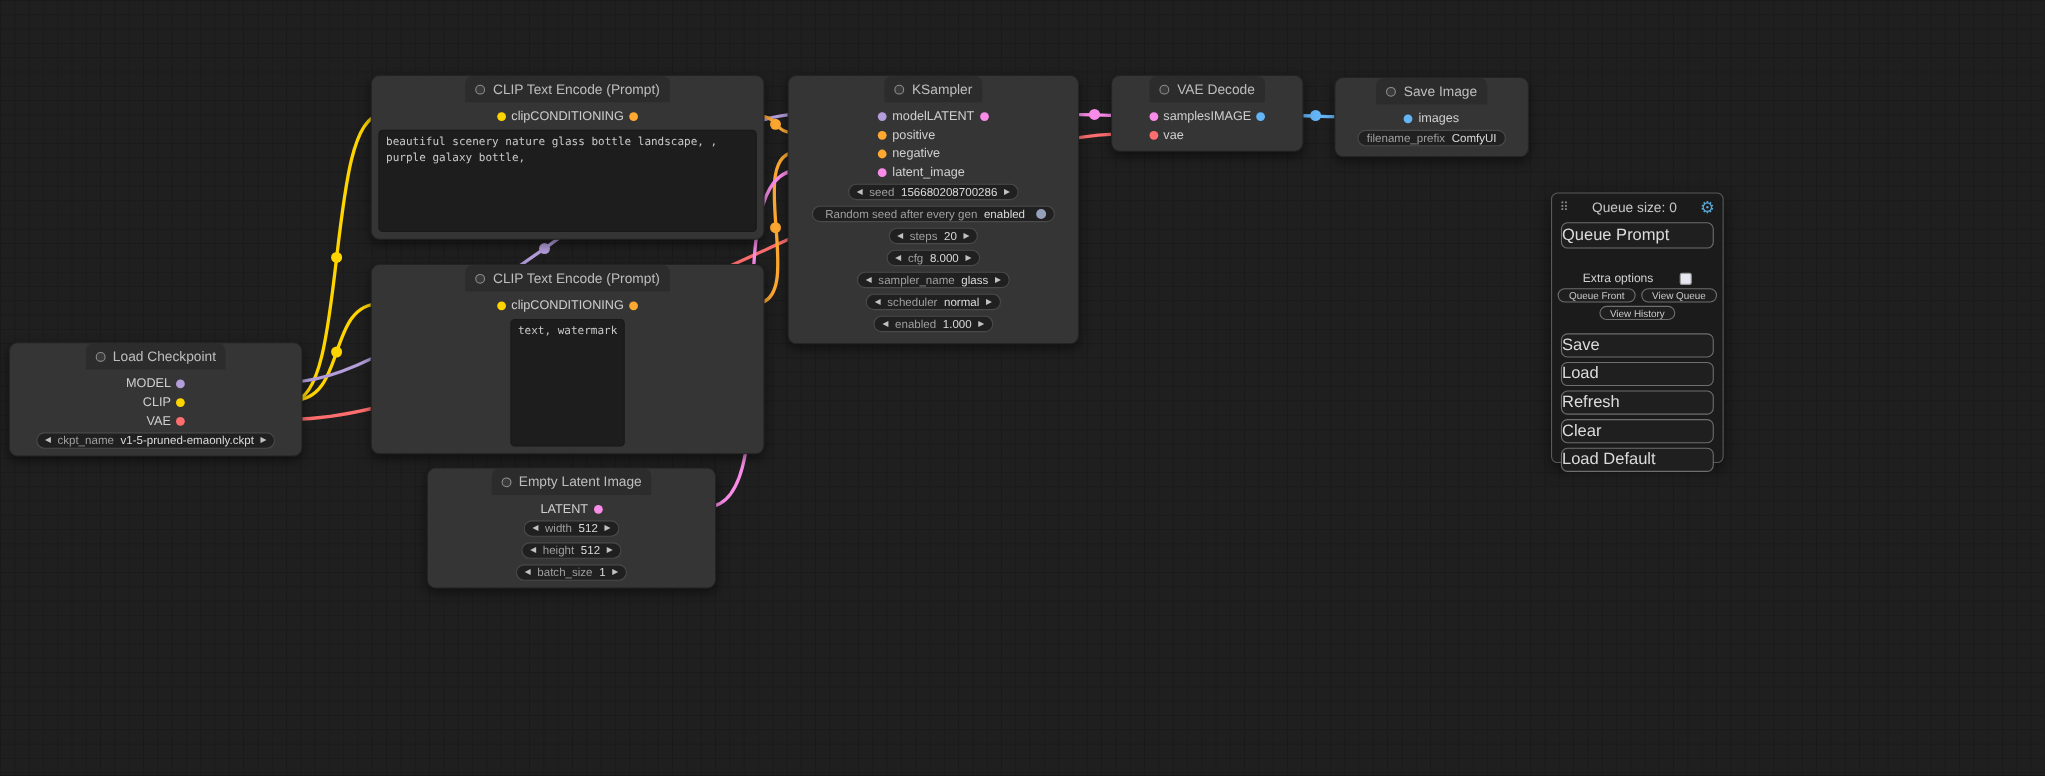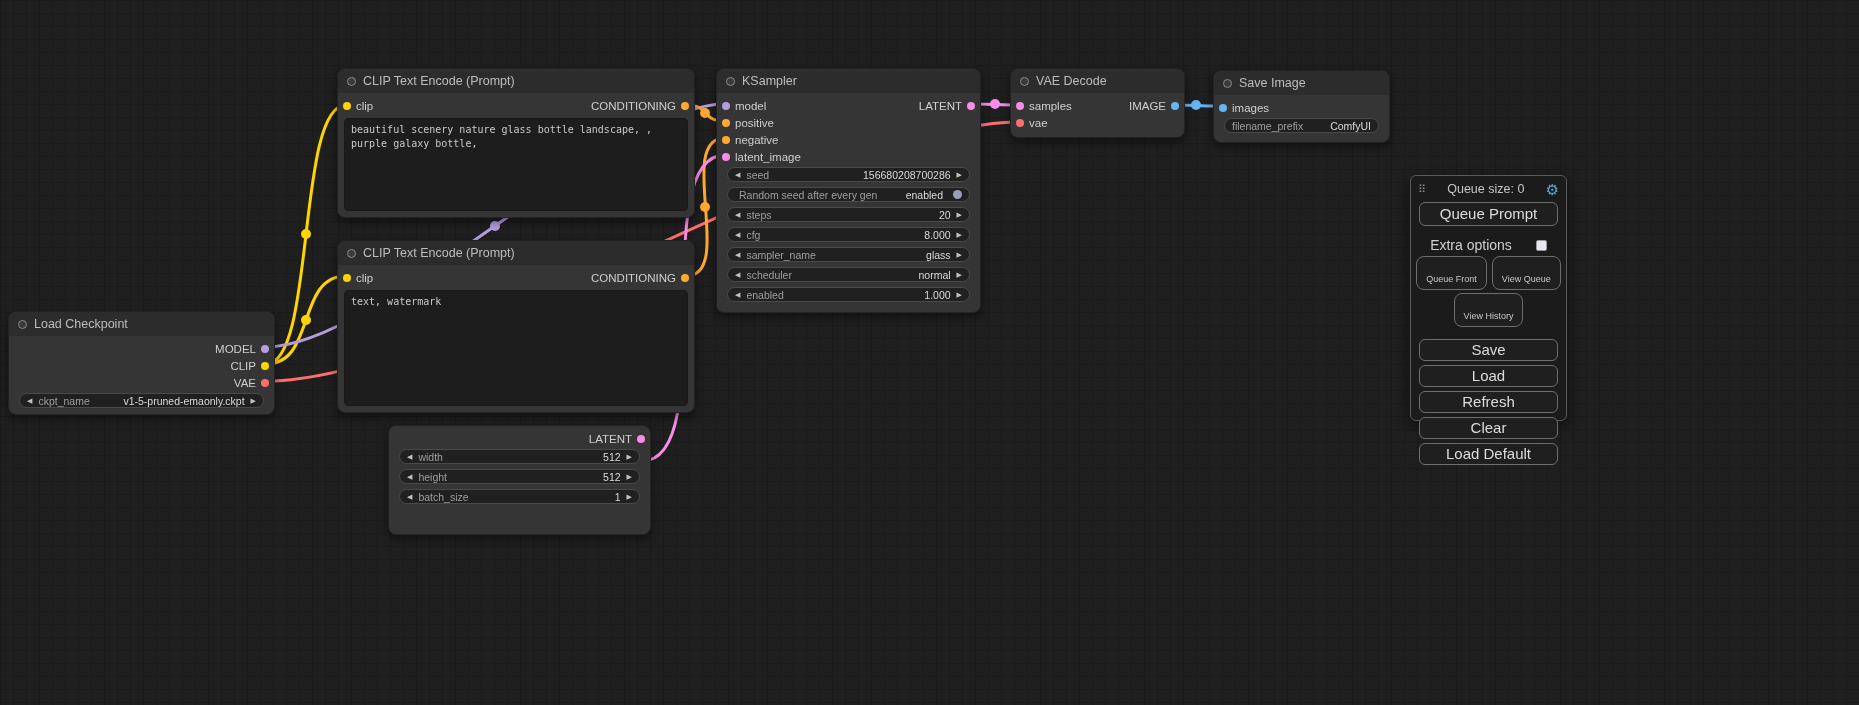--- a/index.html
+++ b/index.html
@@ -11,21 +11,21 @@
     background-size:13px 13px;
     font-family:"Liberation Sans",sans-serif;
   }
   
   .wires{position:absolute;left:0;top:0;z-index:1;pointer-events:none;}
   .wires path{fill:none;stroke-width:3;stroke-linecap:round;}
   
   .node{
     position:absolute;z-index:2;display:flex;flex-direction:column;
     background:#353535;border:1px solid #232323;border-radius:8px;
-    box-shadow:0 4px 10px rgba(0,0,0,.45);box-sizing:border-box;
+    box-shadow:0 4px 10px rgba(0,0,0,.45);box-sizing:border-box;align-items:center;
   }
   .ntitle{
     flex:none;height:24px;display:flex;align-items:center;gap:7px;padding:0 9px;
     background:#2c2c2c;border-radius:7px 7px 0 0;font-size:12.5px;color:#bdbdbd;white-space:nowrap;overflow:hidden;
   }
   .tdot{flex:none;width:9px;height:9px;border-radius:50%;border:1.5px solid #8c8c8c;background:#3a3a3a;box-sizing:border-box;}
   .slots{flex:none;padding-top:4px;}
   .slot-row{display:flex;justify-content:space-between;align-items:center;height:17px;padding:0 5px;}
   .slot{display:flex;align-items:center;gap:5px;font-size:11.5px;color:#cfcfcf;white-space:nowrap;}
   .slot.out{margin-left:auto;}
@@ -50,29 +50,29 @@
     position:absolute;left:1410px;top:175px;width:157px;height:246px;z-index:3;box-sizing:border-box;
     background:#1b1b1b;border:1px solid #5a5a5a;border-radius:6px;
     box-shadow:0 5px 14px rgba(0,0,0,.55);display:flex;flex-direction:column;padding:4px 7px;
   }
   .qheader{flex:none;display:flex;align-items:center;height:18px;margin-bottom:2px;}
   .qdrag{flex:none;font-size:11px;color:#8d8d8d;line-height:1;cursor:grab;}
   .qsize{flex:1;text-align:center;color:#c6c6c6;font-size:12.5px;}
   .qgear{flex:none;font-size:15px;line-height:1;cursor:pointer;}
   .btn{
     background:#1f1f1f;border:1px solid #6e6e6e;border-radius:6px;color:#dcdcdc;
-    text-align:center;cursor:pointer;box-sizing:border-box;
+    cursor:pointer;box-sizing:border-box;
   }
   .btn-queue{height:24px;line-height:22px;font-size:15px;margin:2px 1px 3px;}
-  .qextra{display:flex;justify-content:center;align-items:center;gap:24px;color:#cfcfcf;font-size:14px;height:17px;margin:8px 0 2px;}
+  .qextra{display:flex;justify-content:center;align-items:center;gap:24px;color:#cfcfcf;font-size:11px;height:17px;margin:18px 0 2px;}
   .qcheck{width:11px;height:11px;background:#e7e7f2;border:1px solid #9a9a9a;border-radius:2px;box-sizing:border-box;}
   .qpills{display:flex;justify-content:center;gap:5px;margin:1px 0 2px;}
   .pill{
     border:1px solid #6e6e6e;border-radius:8px;font-size:9px;height:13px;line-height:12px;
-    padding:16px 9px;color:#c9c9c9;background:#1f1f1f;cursor:pointer;box-sizing:border-box;white-space:nowrap;
+    padding:0 9px;color:#c9c9c9;background:#1f1f1f;cursor:pointer;box-sizing:border-box;white-space:nowrap;
   }
   .btn-large{height:22px;line-height:20px;font-size:15px;margin:0 1px 4px;}
   .btn-save{margin-top:10px;}
 </style>
 </head>
 <body>
 
 <div class="canvas">
 
   <svg class="wires" width="1859" height="705" viewBox="0 0 1859 705">
@@ -164,20 +164,24 @@
         <div class="slot out">
           <span>CONDITIONING</span>
           <span class="dot" style="background-color: rgb(255, 169, 49);"></span>
         </div>
       </div>
     </div>
     <div class="prompt">text, watermark</div>
   </div>
 
   <div class="node" style="left:388px;top:425px;width:263px;height:110px;">
+    <div class="ntitle">
+      <span class="tdot"></span>
+      <span>Empty Latent Image</span>
+    </div>
     <div class="slots">
       <div class="slot-row">
         <div class="slot out">
           <span>LATENT</span>
           <span class="dot" style="background-color: rgb(249, 140, 233);"></span>
         </div>
       </div>
     </div>
     <div class="widget" style="margin-top:2px;">
       <span class="warrow">◀</span>

